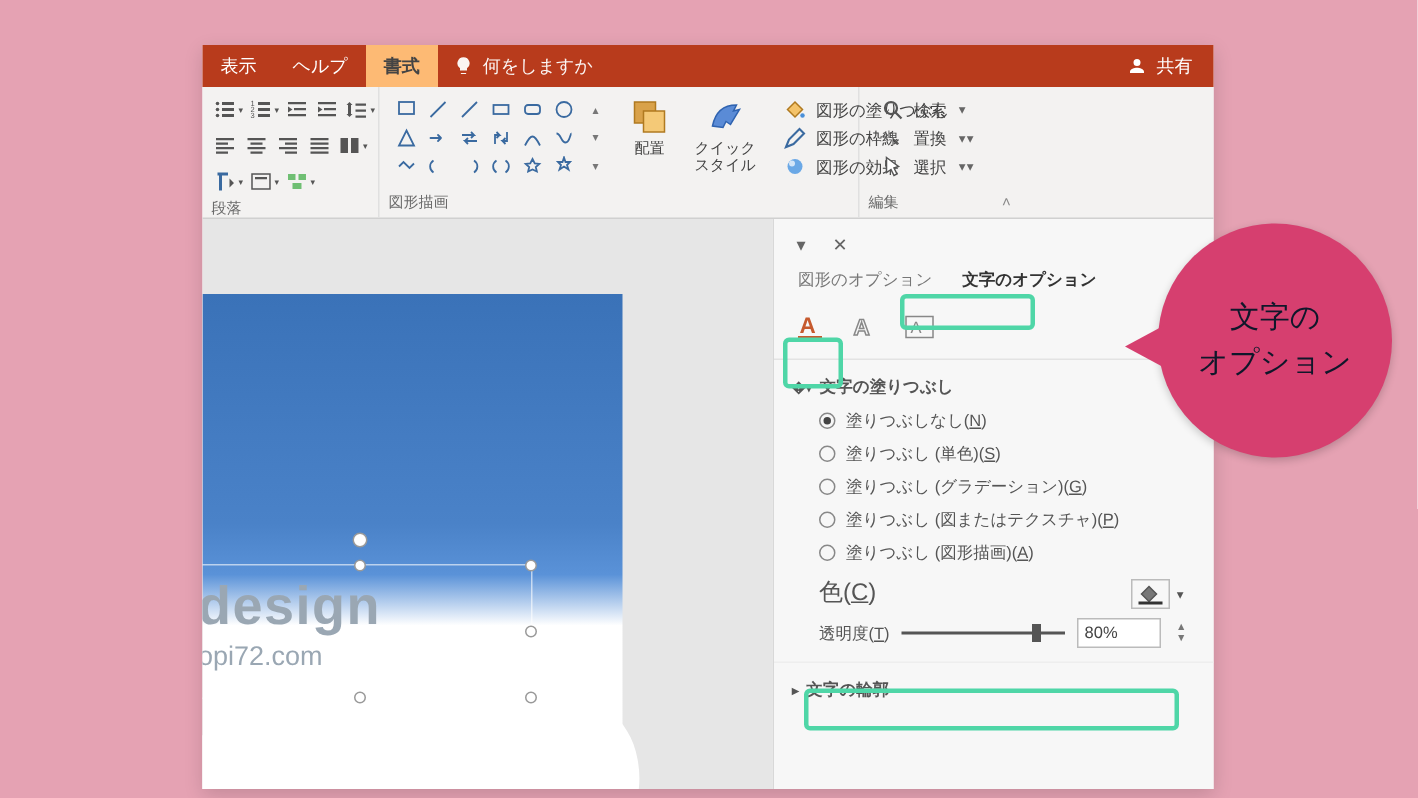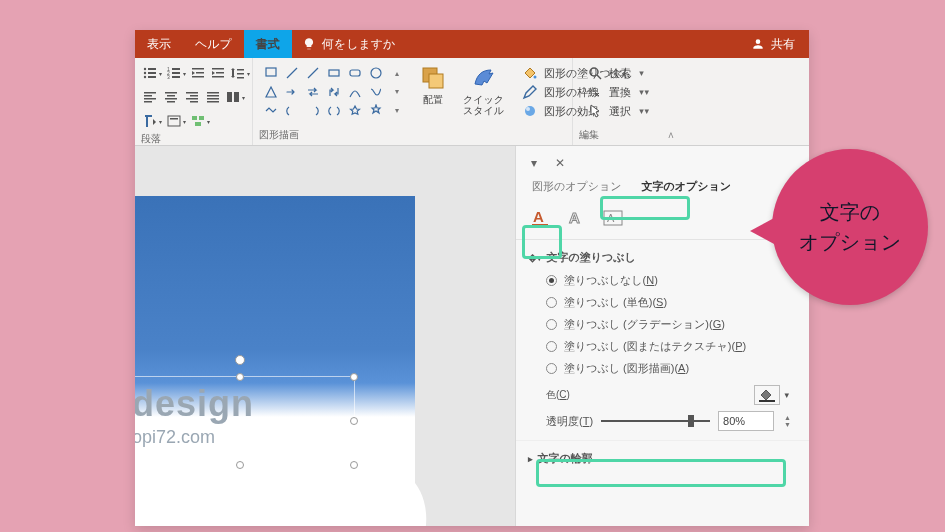--- a/index.html
+++ b/index.html
@@ -2,21 +2,21 @@
 <html><head>
 <meta charset="utf-8">
 <style>
   * { box-sizing: border-box; margin: 0; padding: 0; font-family: "Yu Gothic UI", "Meiryo", sans-serif; }
   body { background: #e5a2b3; width: 945px; height: 532px; overflow: hidden; position: relative; }
   .app-window { position: absolute; left: 135px; top: 30px; width: 674px; height: 496px; background: #fff; box-shadow: 0 4px 12px rgba(0,0,0,.15); display:flex; flex-direction:column; }
 
   
   .ribbon-tabs { background:#b83b1c; height:28px; display:flex; align-items:stretch; color:#fff; font-size:12px; }
   .ribbon-tabs .tab { padding:0 12px; display:flex; align-items:center; cursor:pointer; }
-  .ribbon-tabs .tab.active { background:#0ea5e9; color:#444; font-weight:600; }
+  .ribbon-tabs .tab.active { background:#fdba74; color:#444; font-weight:600; }
   .ribbon-tabs .tell { display:flex; align-items:center; gap:6px; padding:0 10px; opacity:.95; }
   .ribbon-tabs .tell svg { width:14px; height:14px; }
   .ribbon-tabs .spacer { flex:1; }
   .ribbon-tabs .share { display:flex; align-items:center; gap:6px; padding:0 14px; }
   .ribbon-tabs .share svg { width:14px; height:14px; }
 
   
   .ribbon { background:#f3f2f1; border-bottom:1px solid #d0d0d0; height:88px; display:flex; }
   .grp { border-right:1px solid #e0e0e0; padding:4px 6px 2px; display:flex; flex-direction:column; justify-content:space-between; }
   .grp-row { display:flex; gap:2px; }
@@ -69,21 +69,21 @@
   .pane-section { padding:6px 12px; }
   .sec-head { display:flex; align-items:center; gap:5px; font-size:11px; font-weight:700; color:#555; cursor:pointer; padding:4px 0; }
   .sec-head .tri { font-size:9px; color:#555; }
   .radio-list { padding:4px 0 6px 18px; display:flex; flex-direction:column; gap:7px; }
   .radio-item { display:flex; align-items:center; gap:7px; font-size:11px; color:#555; cursor:pointer; }
   .radio-item .dot { width:11px; height:11px; border:1px solid #888; border-radius:50%; display:flex; align-items:center; justify-content:center; }
   .radio-item.checked .dot::after { content:""; width:5px; height:5px; background:#444; border-radius:50%; }
   .radio-item u { text-decoration:underline; }
 
   .color-row { display:flex; align-items:center; padding:3px 4px 3px 18px; }
-  .color-row .lbl { flex:1; font-size:10px; color:#555; }
+  .color-row .lbl { flex:1; font-size:16px; color:#555; }
   .color-row .swatch { width:26px; height:20px; border:1px solid #bbb; display:flex; align-items:center; justify-content:center; cursor:pointer; }
   .color-row .swatch svg { width:18px; height:16px; }
   .color-row .caret { font-size:9px; color:#555; padding:0 4px; cursor:pointer; }
 
   .trans-row { display:flex; align-items:center; gap:8px; padding:3px 4px 3px 18px; }
   .trans-row .lbl { font-size:11px; color:#555; white-space:nowrap; }
   .trans-row .slider { flex:1; height:14px; position:relative; }
   .trans-row .slider .track { position:absolute; left:0; right:0; top:6px; height:2px; background:#555; }
   .trans-row .slider .thumb { position:absolute; top:1px; width:6px; height:12px; background:#555; }
   .trans-row .valbox { width:56px; height:20px; border:1px solid #bbb; background:#fff; font-size:11px; padding:0 4px; display:flex; align-items:center; }

